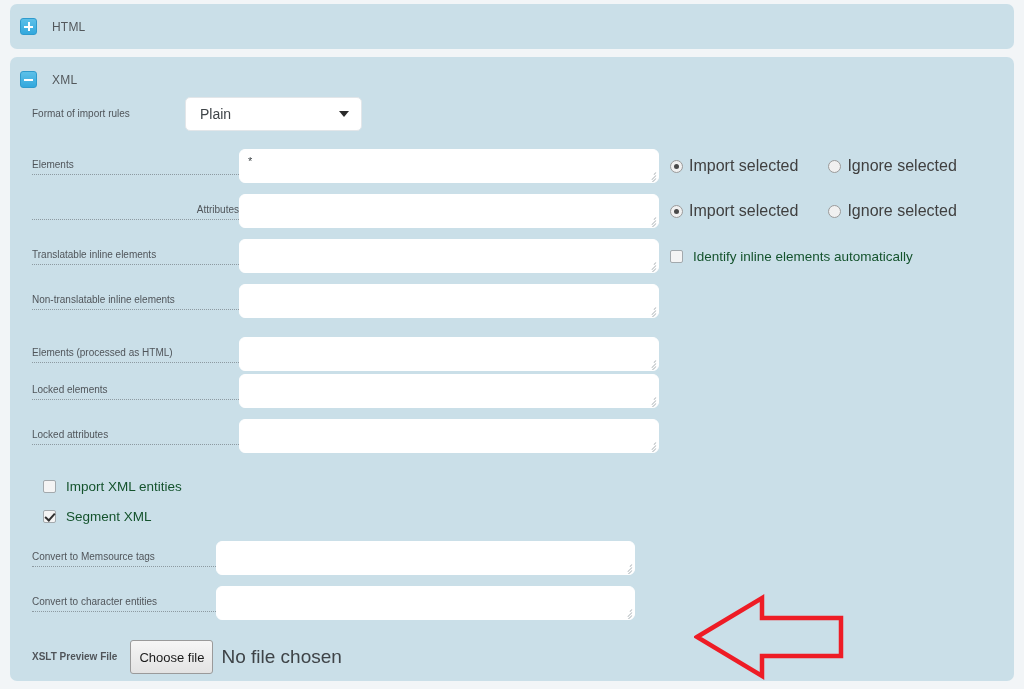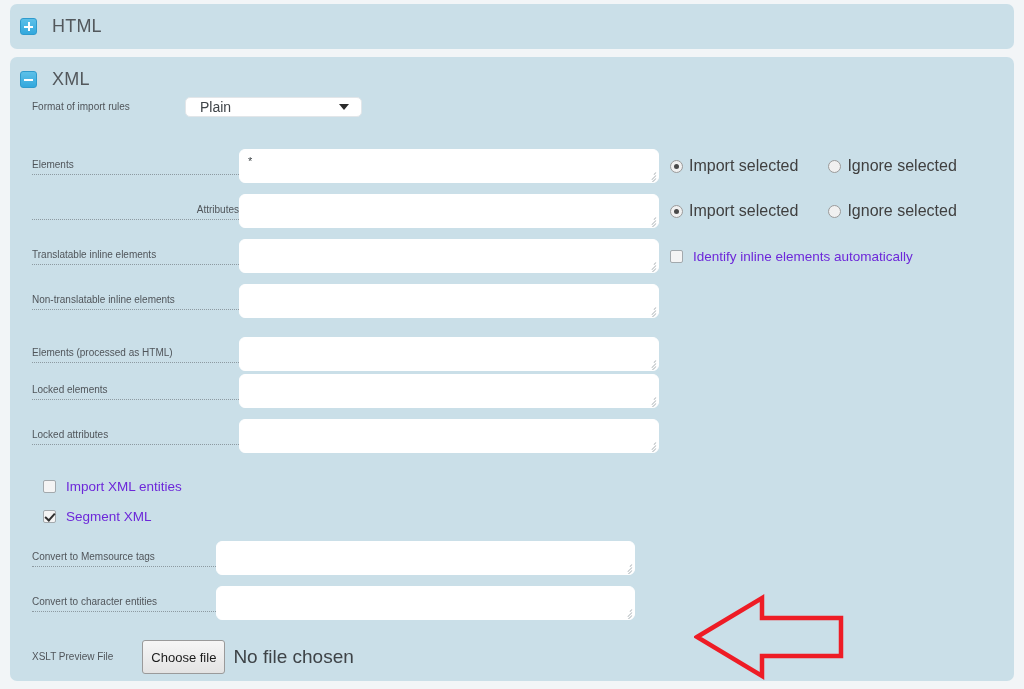--- a/index.html
+++ b/index.html
@@ -34,21 +34,21 @@
     height: 624px;
   }
 
   .panel-header {
     display: flex;
     align-items: center;
     height: 45px;
     padding-left: 10px;
   }
   .panel-title {
-    font-size: 18px;
+    font-size: 12px;
     color: #53585c;
     margin-left: 15px;
     letter-spacing: .2px;
   }
 
   
   .toggle-icon {
     width: 17px;
     height: 17px;
     border-radius: 3px;
@@ -86,21 +86,21 @@
     line-height: 16px;
   }
   .lbl.dotted {
     border-bottom: 1px dotted #8d9aa1;
     padding-bottom: 1px;
   }
 
   
   .select-box {
     width: 177px;
-    height: 20px;
+    height: 34px;
     background: #ffffff;
     border: 1px solid #e2e6e9;
     border-radius: 5px;
     display: flex;
     align-items: center;
     padding: 0 10px 0 14px;
     font-size: 14px;
     color: #3f4448;
     justify-content: space-between;
   }
@@ -183,21 +183,21 @@
   }
   .cbox.on::after {
     content: "";
     position: absolute;
     left: 3px; top: 0px;
     width: 4px; height: 8px;
     border: solid #2f2f2f;
     border-width: 0 2px 2px 0;
     transform: rotate(42deg);
   }
-  .cb-label { font-size: 13.5px; color: #6d28d9; white-space: nowrap; }
+  .cb-label { font-size: 13.5px; color: #14532d; white-space: nowrap; }
 
   
   .file-btn {
     height: 21px;
     background: linear-gradient(#f6f6f6, #e3e3e3);
     border: 1px solid #9a9a9a;
     border-radius: 3px;
     font-size: 13px;
     color: #1b1b1b;
     padding: 16px 8px;
@@ -381,21 +381,21 @@
       <span class="val"></span>
       <span class="grip">
           <i></i>
           <i></i>
           <i></i>
         </span>
     </div>
   </div>
 
   <div class="row" style="left:22px; top:583px; align-items:center;">
-    <span class="lbl" style="margin-right:29px;">XSLT Preview File</span>
+    <span class="lbl" style="margin-right:13px;font-weight:bold;">XSLT Preview File</span>
     <button class="file-btn">Choose file</button>
     <span class="file-name">No file chosen</span>
   </div>
 
 </div>
 
 <svg id="arrow-annotation" viewBox="0 0 150 86">
   <polygon points="3,43 68,4 68,24 147,24 147,62 68,62 68,82" fill="none" stroke="#ee1c25" stroke-width="4.5" stroke-linejoin="miter"></polygon>
 </svg>
 

